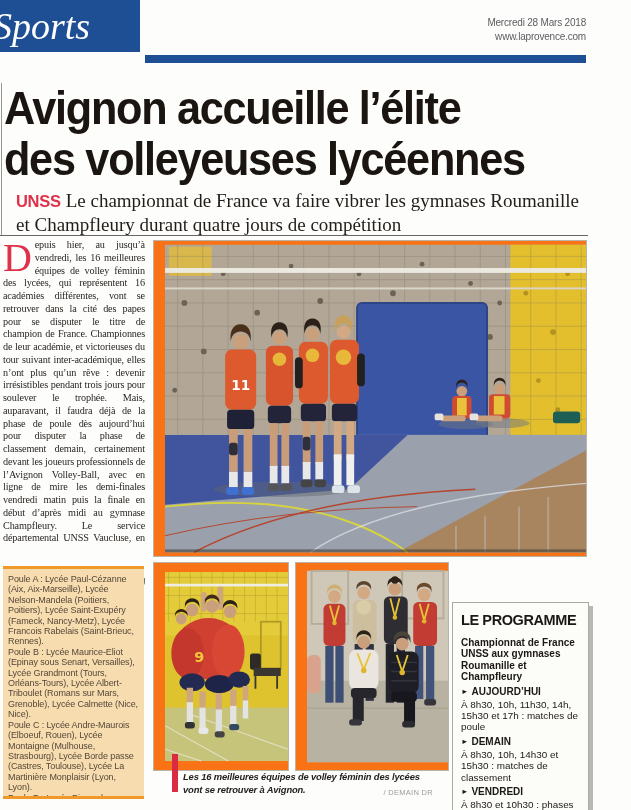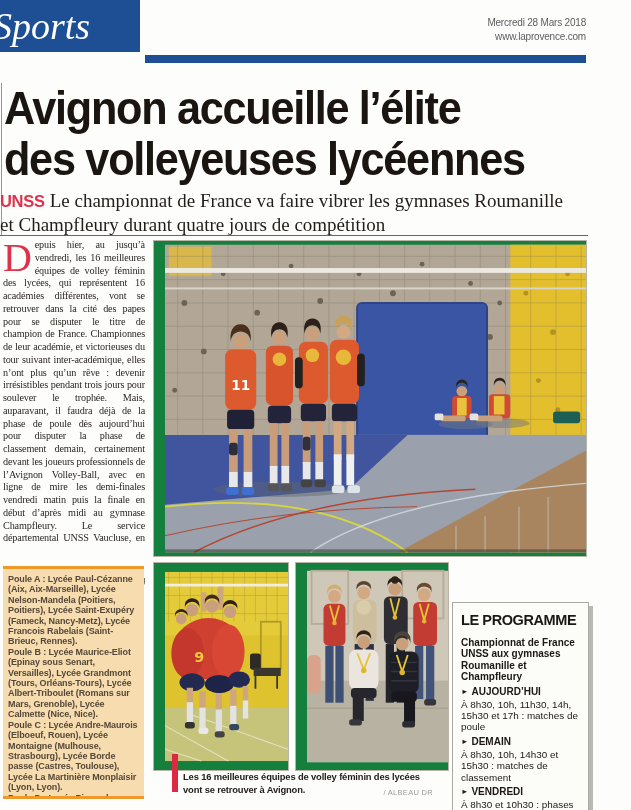--- a/index.html
+++ b/index.html
@@ -12,53 +12,53 @@
   .section-title{position:absolute;left:-7px;top:0px;color:#ffffff;
         font-family:"Liberation Serif",serif;font-style:italic;font-size:38px;line-height:52px;}
   .header-bar{left:145px;top:55px;width:441px;height:8px;background:#1e4f95;}
   .header-date{left:386px;top:16px;width:200px;text-align:right;font-size:10px;
         line-height:13.5px;color:#5c5d60;letter-spacing:-0.2px;}
 
   
   .left-edge-rule{left:1px;top:83px;width:1px;height:152px;background:#9a958d;}
   .headline{left:4px;top:82px;color:#1a1510;font-weight:700;font-size:47px;line-height:51px;
         letter-spacing:-1.4px;transform:scaleX(.92);transform-origin:left top;white-space:nowrap;}
-  .standfirst{left:0;top:189px;width:578px;font-family:"Liberation Serif",serif;
+  .standfirst{left:16px;top:189px;width:578px;font-family:"Liberation Serif",serif;
         font-size:19px;line-height:23px;color:#221d18;}
   .kicker{font-family:"Liberation Sans",sans-serif;font-weight:700;color:#e0314a;
         font-size:16.5px;letter-spacing:-0.3px;margin-right:5px;}
   .standfirst-rule{left:0;top:235px;width:588px;height:1px;background:#6b665f;}
 
   
   .body-col{left:3px;top:239px;width:142px;height:306px;overflow:hidden;
         font-family:"Liberation Serif",serif;font-size:10.2px;line-height:12.75px;
         text-align:justify;color:#2b2722;letter-spacing:-0.15px;}
   .body-col p{margin:0;}
   .dropcap{float:left;font-size:40px;line-height:33px;color:#e0314a;padding:2px 3px 0 0;}
   .byline{left:3px;top:545px;width:142px;text-align:right;font-weight:700;font-size:10px;
         color:#24211d;letter-spacing:-0.2px;margin-top:32px;}
 
   
   .pools-box{left:3px;top:566px;width:141px;height:233px;box-sizing:border-box;
         background:#f6dcae;border-top:3px solid #f0992b;border-bottom:3px solid #f0992b;
-        padding:5px 5px;font-weight:700;font-size:9px;line-height:10.4px;color:#55483a;
+        padding:5px 5px;font-weight:400;font-size:9px;line-height:10.4px;color:#55483a;
         letter-spacing:-0.1px;overflow:hidden;}
   .pools-box p{margin:0;}
 
   
-  .photo{box-sizing:border-box;border:1px solid #b9b4a8;background:#15803d;padding-left:11px;}
+  .photo{box-sizing:border-box;border:1px solid #b9b4a8;background:#f97316;padding-left:11px;}
   .photo svg{display:block;width:100%;height:100%;}
   .main-photo{left:153px;top:240px;width:434px;height:317px;}
   .photo-celebration{left:153px;top:562px;width:136px;height:209px;}
   .photo-medals{left:295px;top:562px;width:154px;height:209px;}
 
   
   .caption-bar{left:172px;top:754px;width:6px;height:38px;background:#dd2a43;z-index:6;}
   .caption{left:183px;top:771px;width:252px;font-weight:700;font-size:9.4px;
-        line-height:12.5px;color:#24211d;letter-spacing:-0.15px;}
+        line-height:12.5px;color:#24211d;letter-spacing:-0.15px;font-style:italic;}
   .photo-credit{left:183px;top:788px;width:250px;text-align:right;font-size:7.5px;
         color:#9b9b97;letter-spacing:.3px;}
 
   
   .program-box{left:452px;top:558px;width:137px;height:236px;box-sizing:border-box;
         background:#fcfcf9;border:1px solid #a9a9a3;box-shadow:4px 4px 0 #b9b9b3;
         padding:7px 8px;overflow:hidden;color:#1c1814;margin-top:44px;}
   .program-title{font-size:14.5px;font-weight:800;letter-spacing:-0.4px;margin:2px 0 9px;}
   .program-intro{font-weight:700;font-size:10px;line-height:11.4px;}
   .program-day{font-weight:700;font-size:10px;margin-top:3px;line-height:12px;}
@@ -333,21 +333,21 @@
       <rect x="92" y="132" width="28" height="11" rx="4" fill="#17171d"></rect>
       <rect x="106" y="142" width="12" height="24" fill="#17171d"></rect>
       <rect x="46" y="162" width="14" height="7" rx="3" fill="#35353b"></rect>
       <rect x="104" y="164" width="14" height="7" rx="3" fill="#2a2a30"></rect>
       <rect x="128" y="140" width="13" height="7" rx="3" fill="#35353b"></rect>
     </svg>
   </div>
 
   <div class="abs caption-bar"></div>
   <div class="abs caption">Les 16 meilleures équipes de volley féminin des lycées vont se retrouver à Avignon.</div>
-  <div class="abs photo-credit">/ ALBEAU DR</div>
+  <div class="abs photo-credit">/ DEMAIN DR</div>
 
   <div class="abs program-box">
     <div class="program-title">LE PROGRAMME</div>
     <div class="program-intro">Championnat de France UNSS aux gymnases Roumanille et Champfleury</div>
     <div class="program-day"><span class="arrow-icon">►</span><span>AUJOURD’HUI</span></div>
     <p class="time-line">À 8h30, 10h, 11h30, 14h, 15h30 et 17h : matches de poule</p>
     <div class="program-day"><span class="arrow-icon">►</span><span>DEMAIN</span></div>
     <p class="time-line">À 8h30, 10h, 14h30 et 15h30 : matches de classement</p>
     <div class="program-day"><span class="arrow-icon">►</span><span>VENDREDI</span></div>
     <p class="time-line">À 8h30 et 10h30 : phases finales</p>

